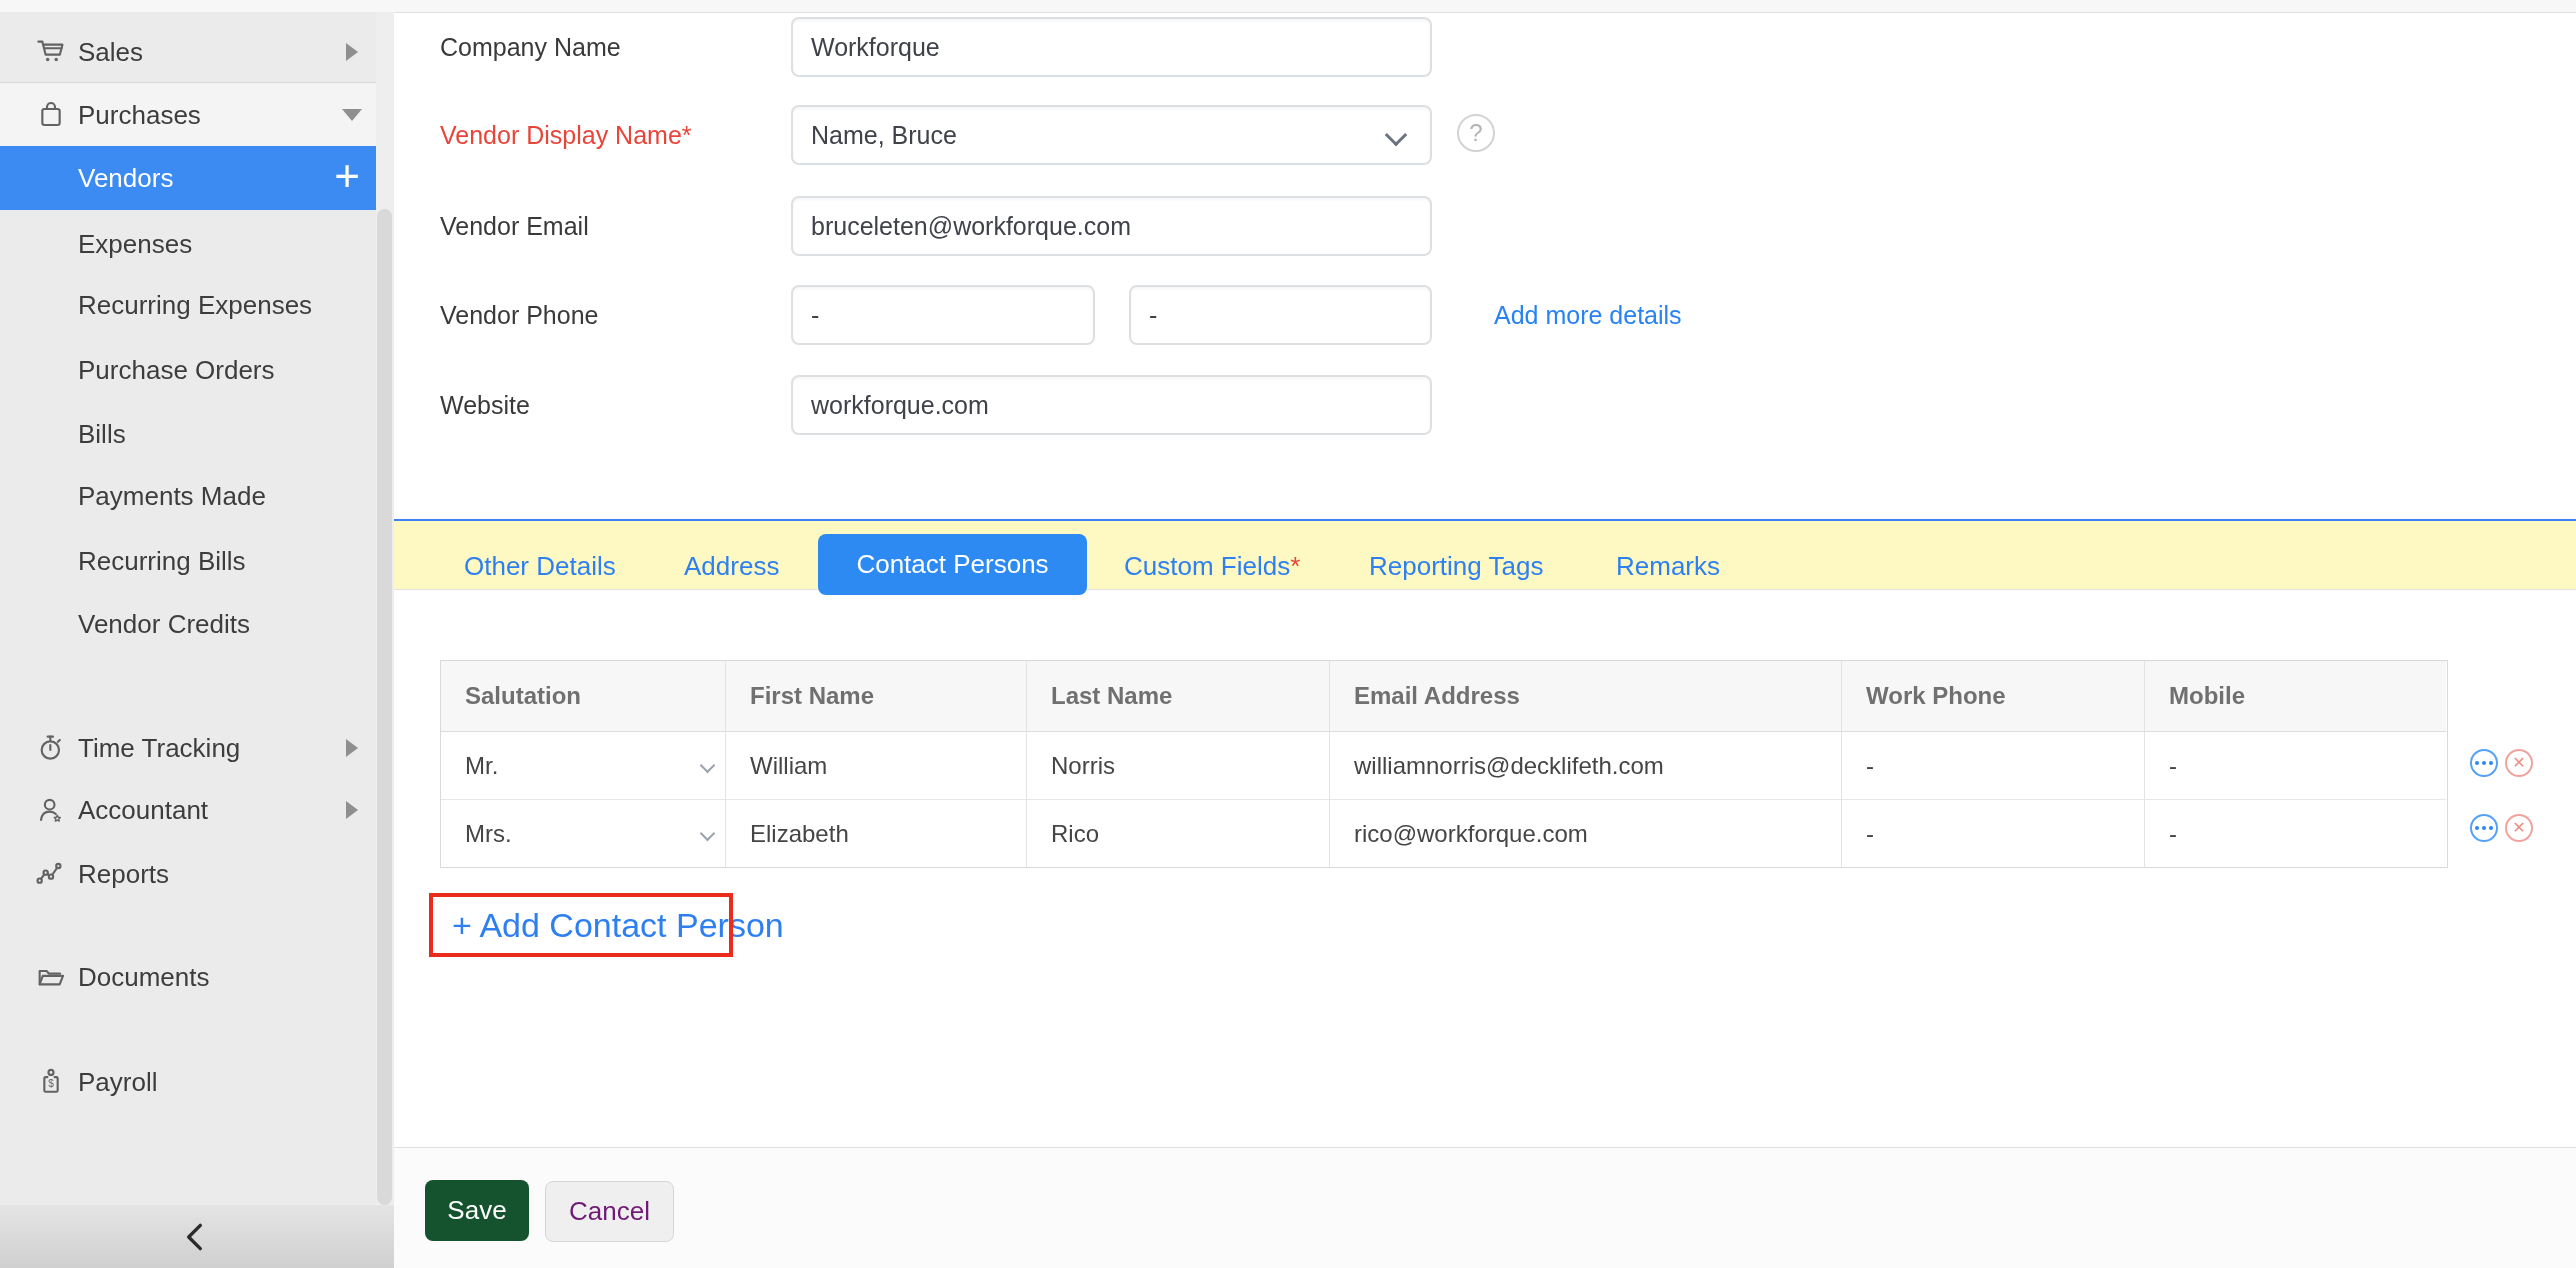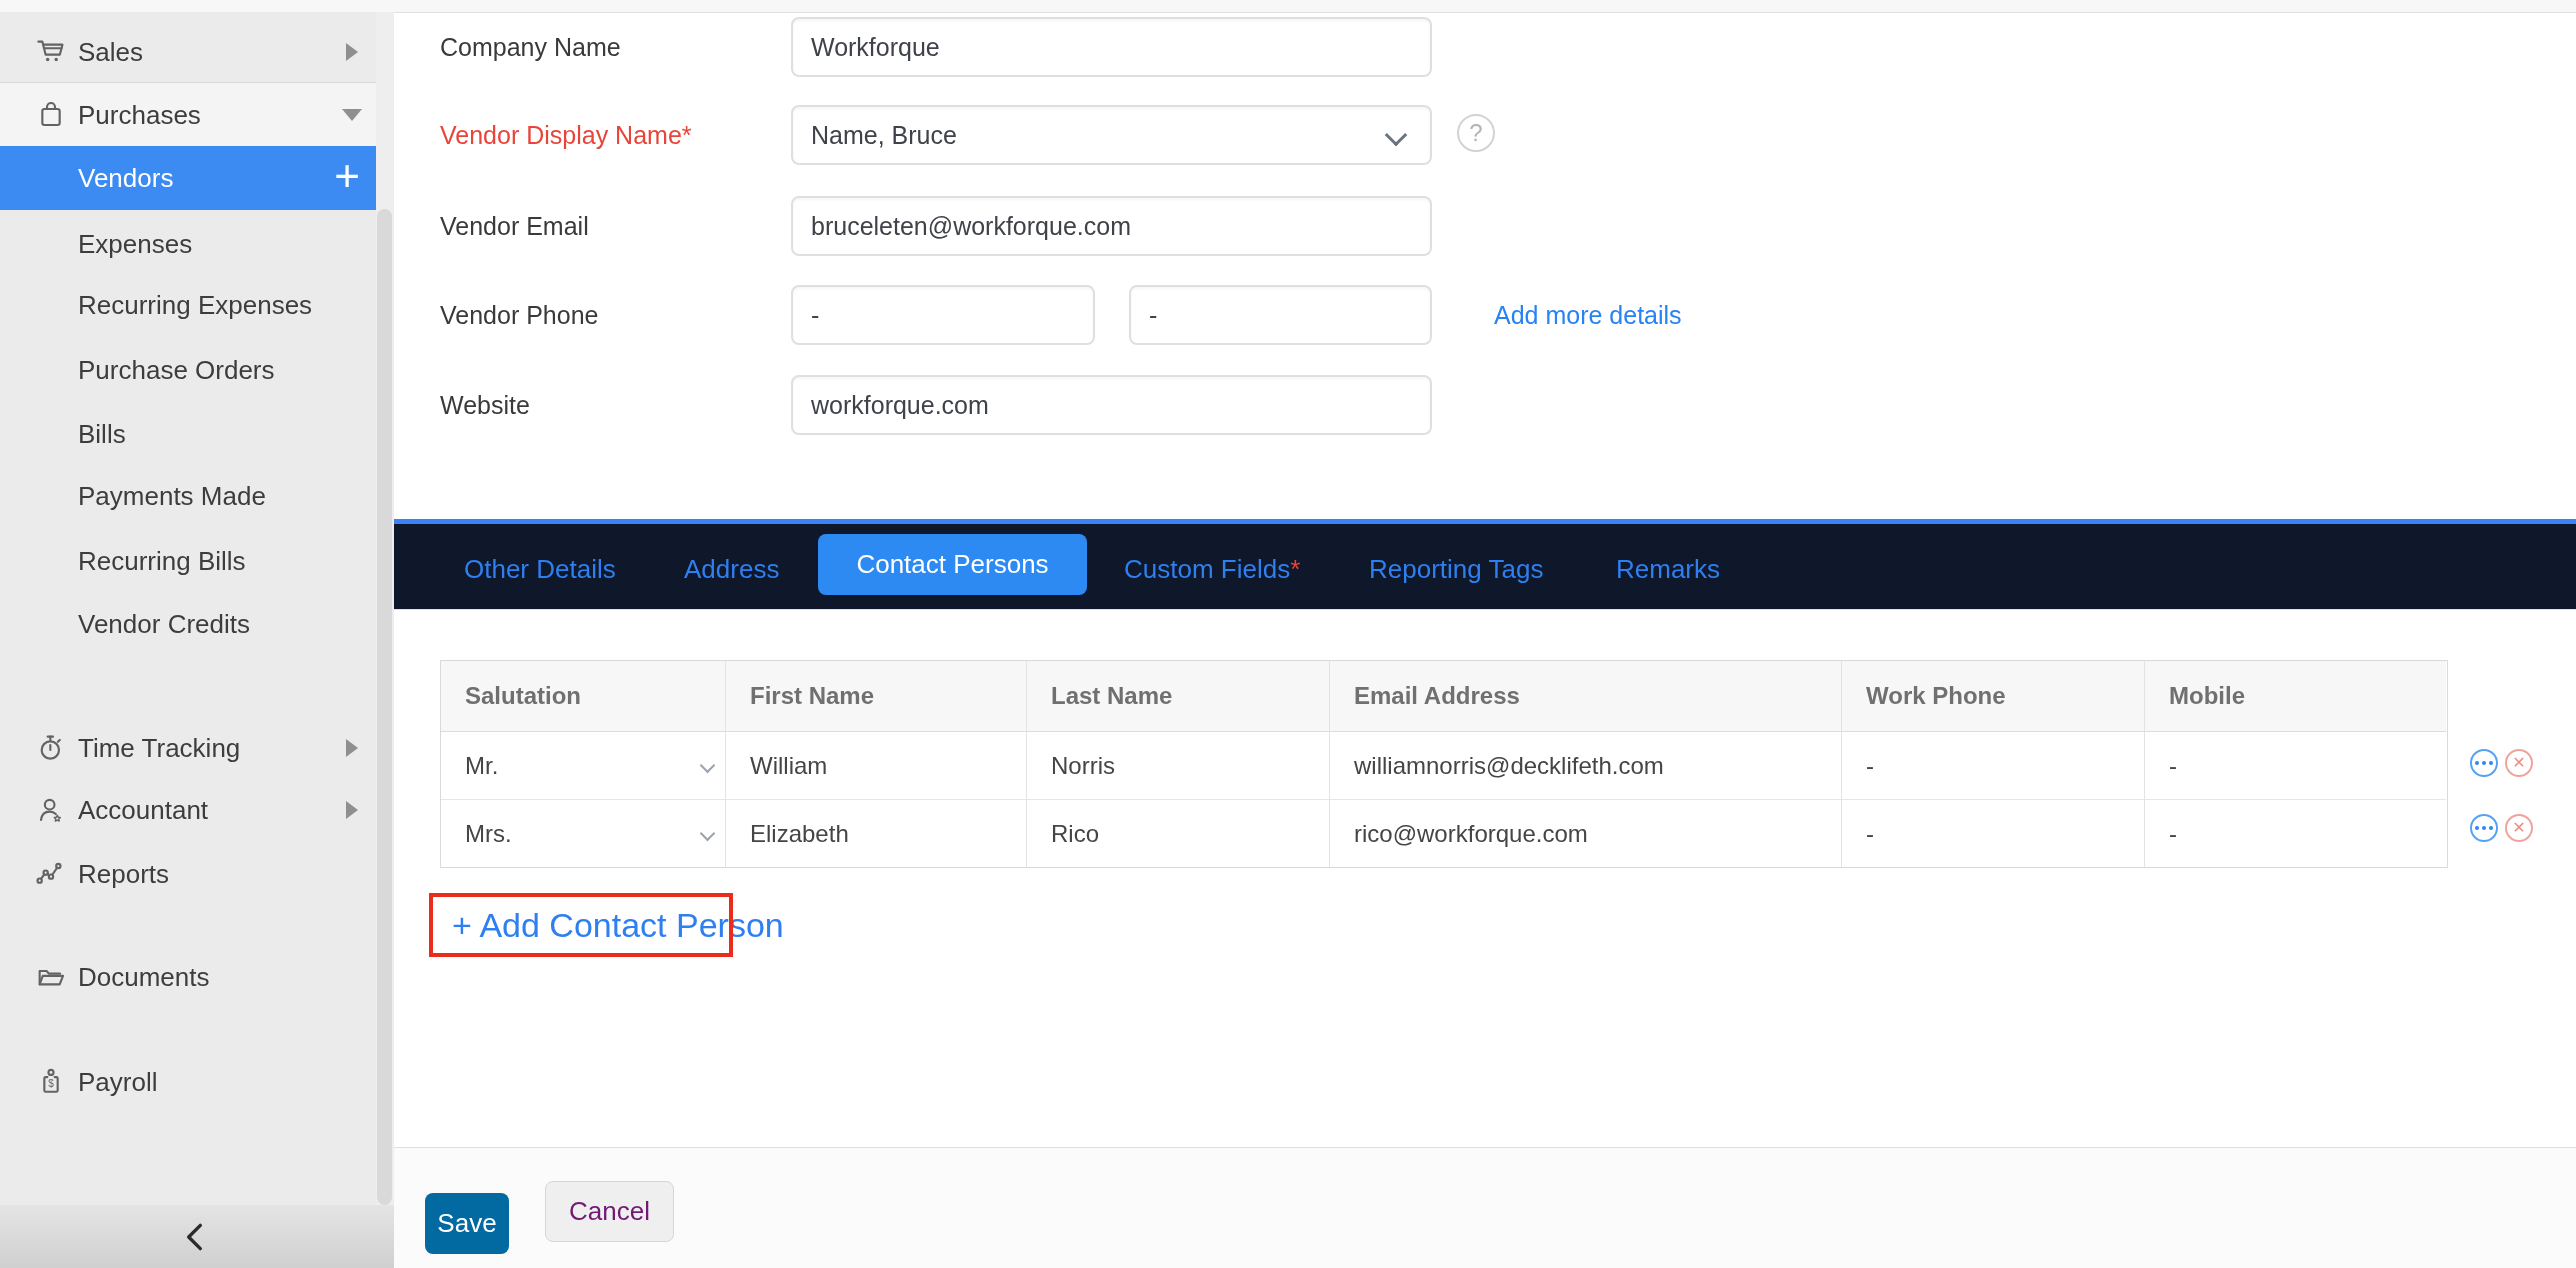--- a/index.html
+++ b/index.html
@@ -38,22 +38,22 @@
   .f-select{background:#ffffff;border:2px solid #dde0e3;border-radius:8px;display:flex;align-items:center;
             padding:0 18px;box-sizing:border-box;font-size:25px;color:#40424a;cursor:pointer;
             box-shadow:inset 0 2px 3px rgba(0,0,0,0.04);}
   .chev{display:inline-block;width:13px;height:13px;border-right:3px solid #6b7280;
         border-bottom:3px solid #6b7280;transform:rotate(45deg);}
   .help-circle{width:38px;height:38px;border:2px solid #d3d3d3;border-radius:50%;display:flex;
                align-items:center;justify-content:center;font-size:24px;color:#b3b3b3;cursor:pointer;box-sizing:border-box;}
   .link{color:#2782f3;font-size:25px;cursor:pointer;white-space:nowrap;}
 
   
-  .tab-band{left:394px;top:519px;width:2182px;height:91px;background:#0f172a;
-            border-top:5px solid #3b82f6;border-bottom:1px solid #e3e3e5;box-sizing:border-box;}
+  .tab-band{left:394px;top:519px;width:2182px;height:71px;background:#fef9c3;
+            border-top:2px solid #3b82f6;border-bottom:1px solid #e3e3e5;box-sizing:border-box;}
   .tab{position:absolute;top:0;height:91px;display:flex;align-items:center;font-size:26px;
        color:#2e7ff0;cursor:pointer;white-space:nowrap;}
   .tab-pill{left:818px;top:534px;width:269px;height:61px;background:#2e8af3;border-radius:8px;
             display:flex;align-items:center;justify-content:center;font-size:26px;color:#ffffff;
             font-weight:500;cursor:pointer;}
   .req-star{color:#e8453a;}
 
   
   .ctable{left:440px;top:660px;width:2006px;background:#ffffff;border:1px solid #d9d9d9;
           box-sizing:content-box;display:grid;grid-template-columns:285px 301px 303px 512px 303px 301px;
@@ -76,21 +76,21 @@
 
   
   .add-box{left:429px;top:893px;width:304px;height:64px;border:4px solid #ea2c1c;box-sizing:border-box;}
   .add-link{left:452px;top:893px;height:64px;display:flex;align-items:center;font-size:34px;
             color:#2e7ff0;cursor:pointer;white-space:nowrap;}
 
   
   .footer{left:394px;top:1147px;width:2182px;height:121px;background:#fbfbfc;border-top:1px solid #dedede;box-sizing:border-box;}
   .btn{position:absolute;height:61px;border-radius:8px;display:flex;align-items:center;justify-content:center;
        font-size:26px;cursor:pointer;box-sizing:border-box;font-family:"Liberation Sans", sans-serif;}
-  .btn-save{left:31px;top:45px;width:84px;background:#0369a1;color:#ffffff;border:none;}
+  .btn-save{left:31px;top:32px;width:104px;background:#14532d;color:#ffffff;border:none;}
   .btn-cancel{left:151px;top:33px;width:129px;background:#efefef;color:#701a75;border:1px solid #d6d6d6;}
 
   svg.nico{stroke:#636363;fill:none;stroke-width:1.6;stroke-linecap:round;stroke-linejoin:round;}
 </style>
 </head>
 <body>
 
 <div id="app">
 
   <div class="abs top-strip"></div>

